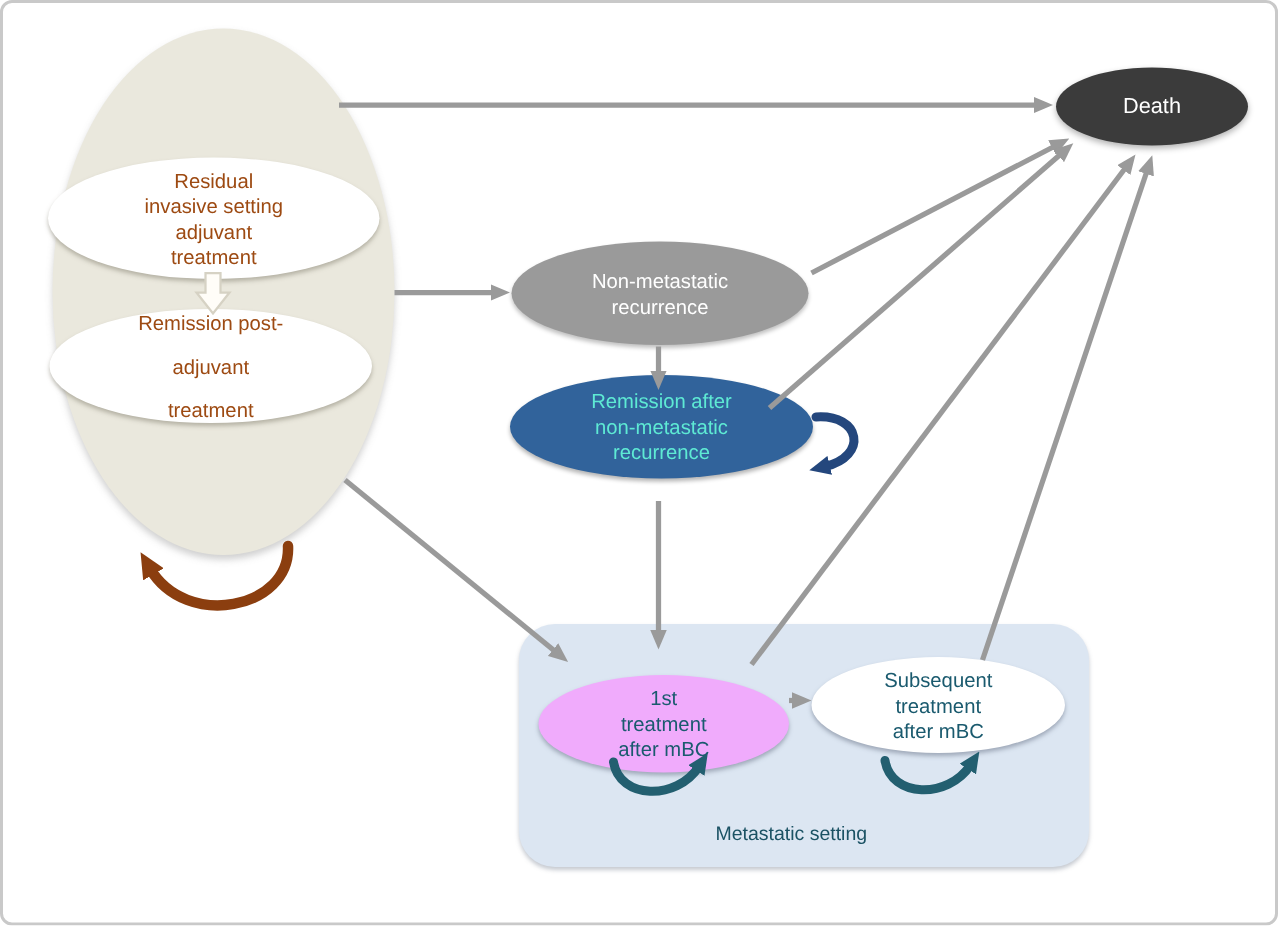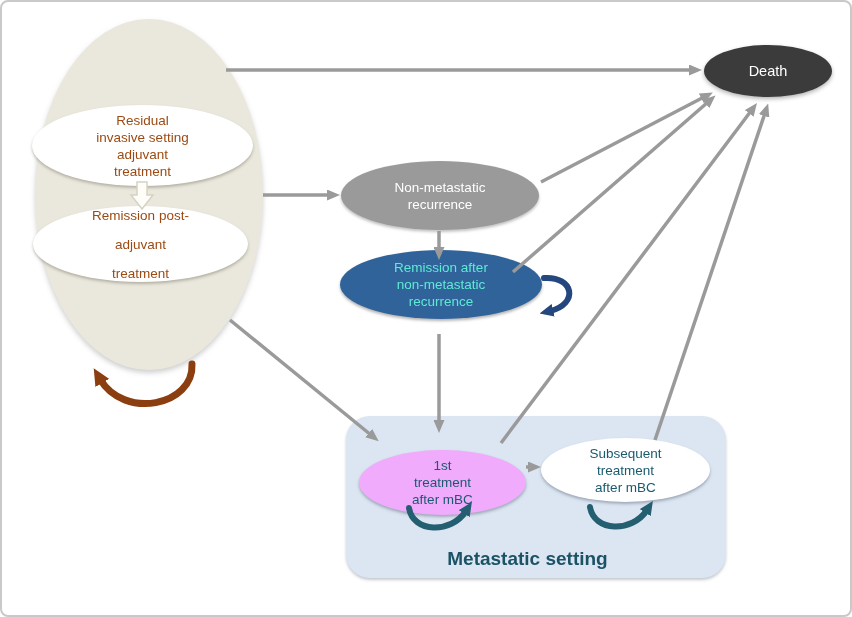--- a/index.html
+++ b/index.html
@@ -25,21 +25,21 @@
   .death{left:702px;top:43px;width:128px;height:52px;background:#3b3b3b;color:#ffffff;
          box-shadow:0 2px 4px rgba(0,0,0,0.3);font-size:14.5px;}
   
   .met-box{position:absolute;left:344px;top:414px;width:380px;height:162px;background:#dce6f2;
            border-radius:24px;box-shadow:0 2px 3px rgba(90,100,120,0.35);}
   .first-line{left:357px;top:448px;width:167px;height:65px;background:#f0abfc;color:#1a5a6e;
               box-shadow:0 2px 3px rgba(100,110,130,0.5);}
   .subsequent{left:539px;top:436px;width:169px;height:64px;background:#ffffff;color:#1a5a6e;
               box-shadow:0 2px 3px rgba(100,110,130,0.5);}
   .met-label{position:absolute;left:344px;top:546px;width:363px;text-align:center;
-             font-weight:bold;font-size:19px;color:#1b5264;}
+             font-weight:normal;font-size:13px;color:#1b5264;}
   #arrows{position:absolute;left:0;top:0;z-index:10;pointer-events:none;}
 </style>
 </head>
 <body>
 
 <div id="canvas">
 
   <div class="ell big-ellipse"></div>
 
   <div class="ell residual">

